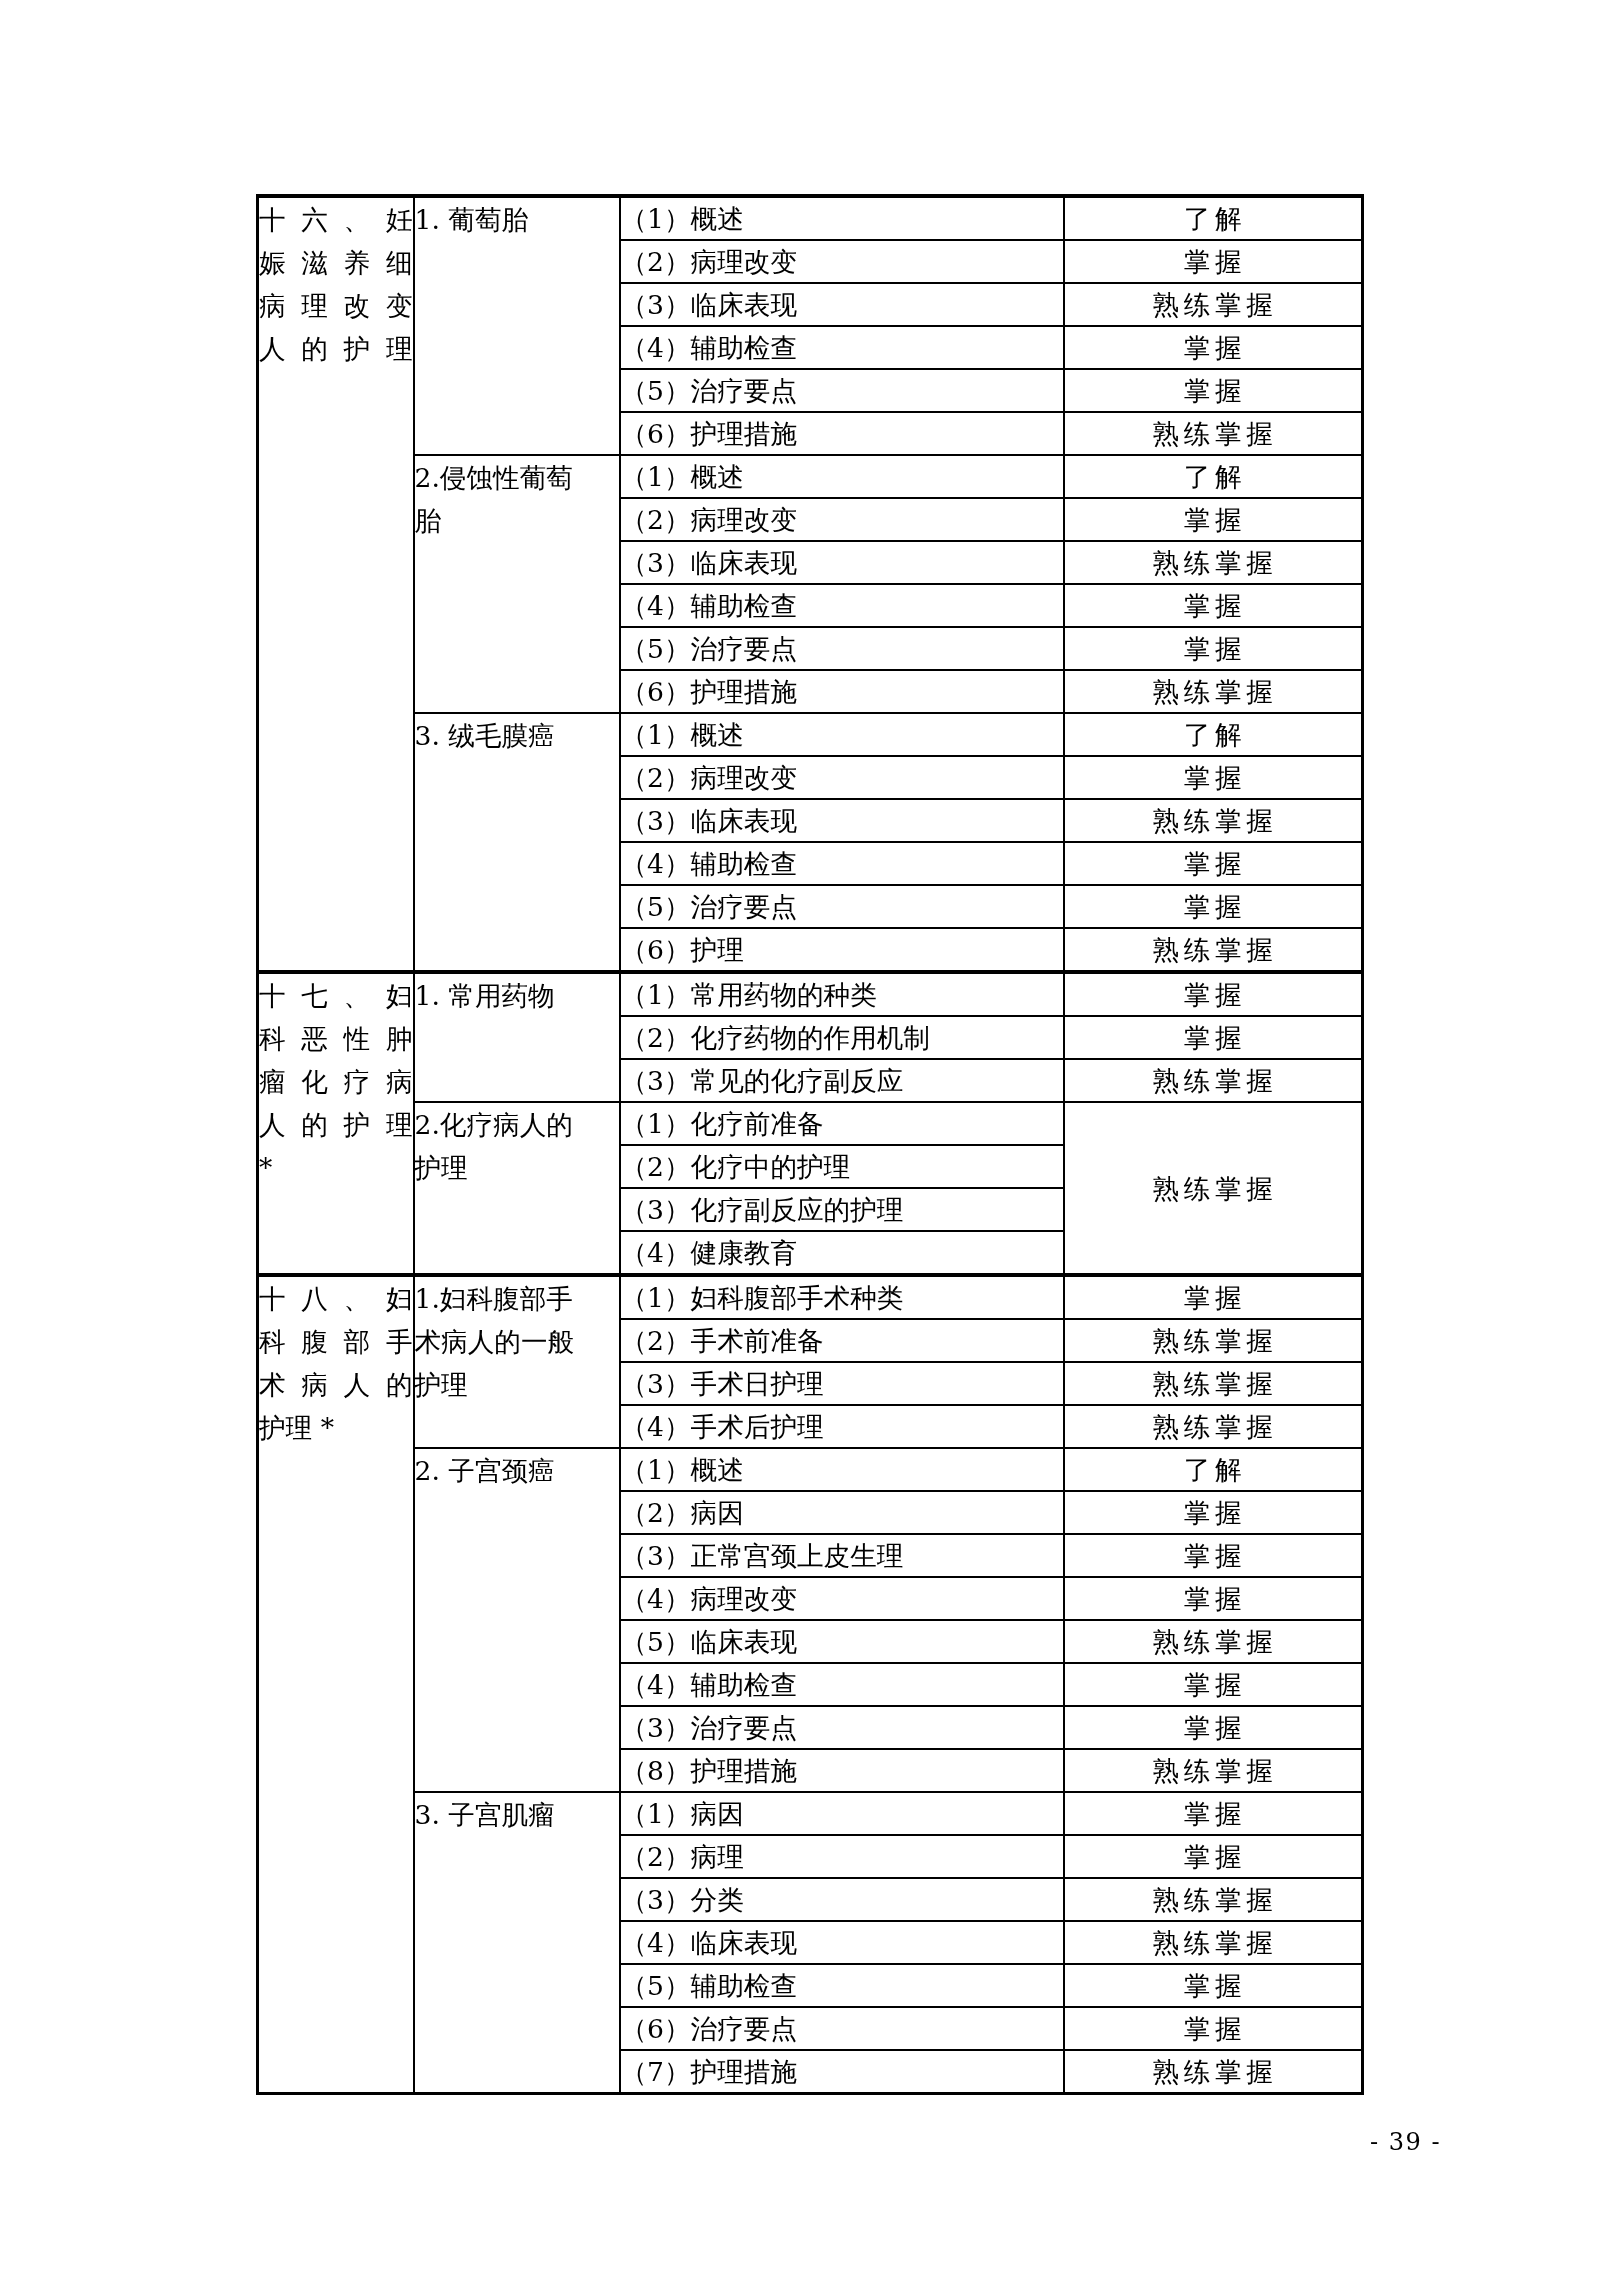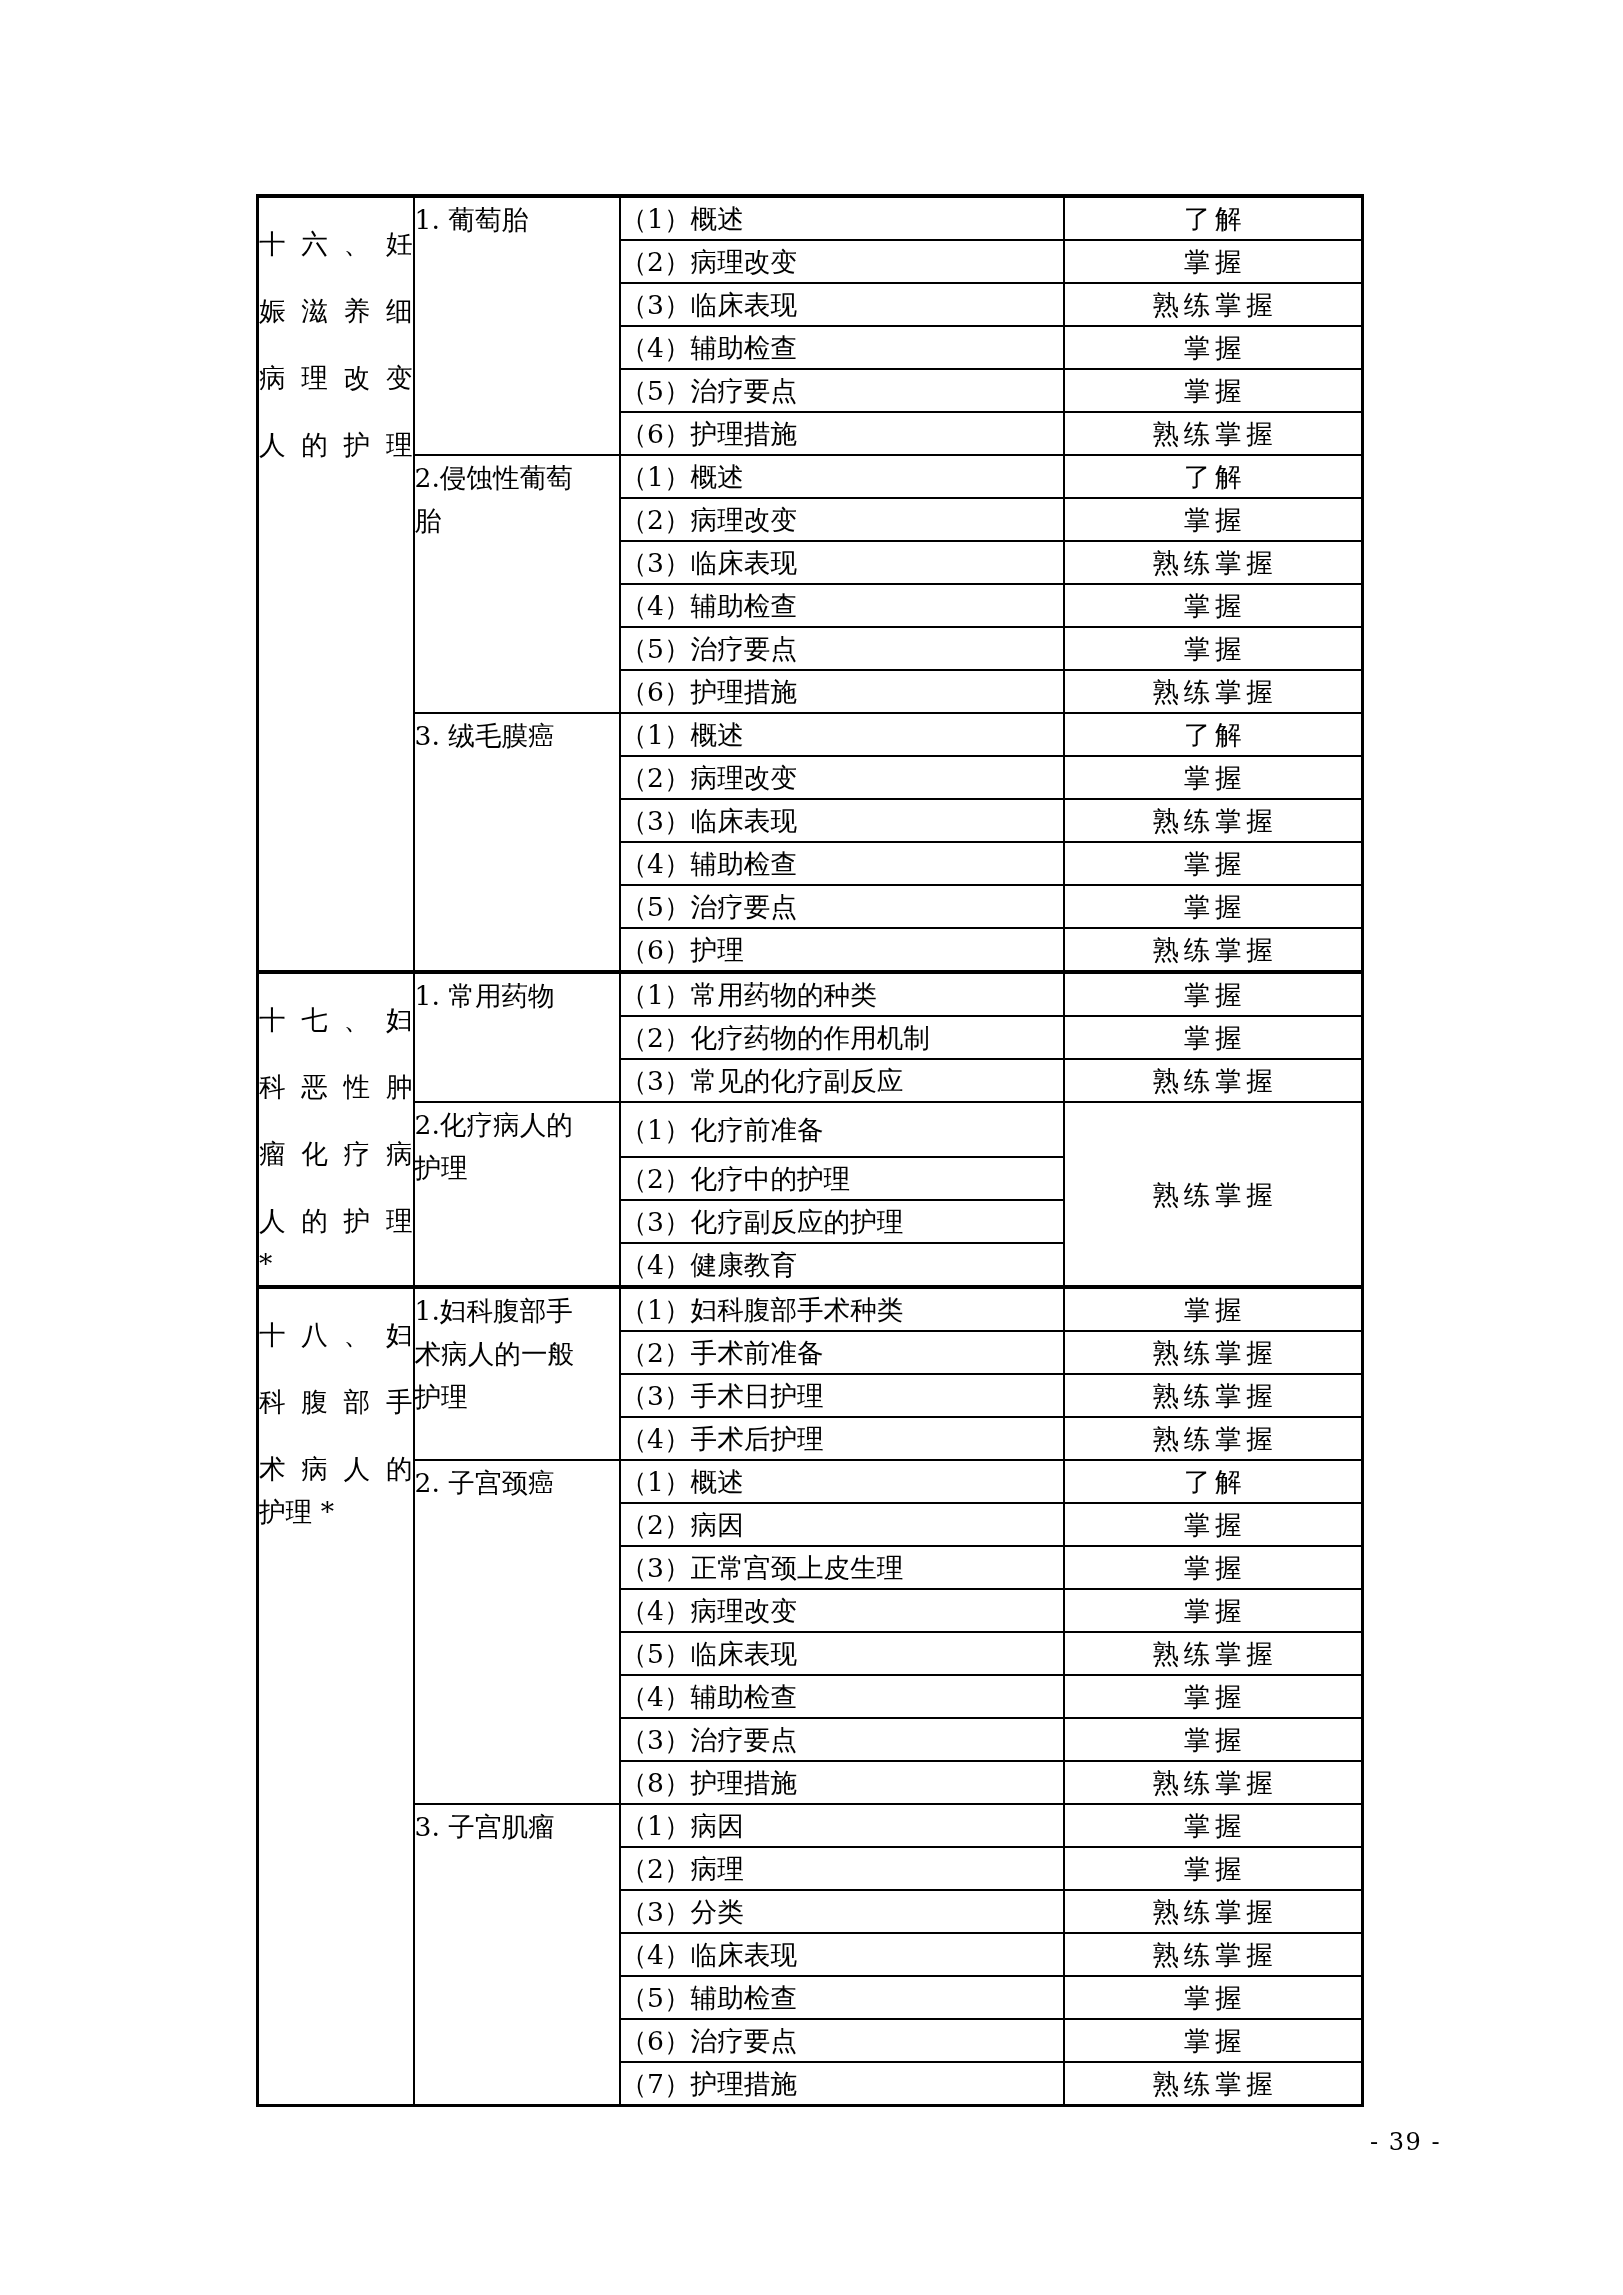--- a/index.html
+++ b/index.html
@@ -39,21 +39,20 @@
     vertical-align: top;
     padding: 2px 12.3px 0 12.3px;
   }
   td.c1 div {
     line-height: 43px;
     white-space: nowrap;
   }
   td.c1 div.jline {
     text-align: justify;
     text-align-last: justify;
-    margin-top: 24px;
   }
   td.c1 div.pline { text-align: left; }
 
   td.c2 {
     vertical-align: top;
     padding: 2px 3.1px 0 6.1px;
   }
   td.c2 div {
     line-height: 43px;
     white-space: nowrap;

